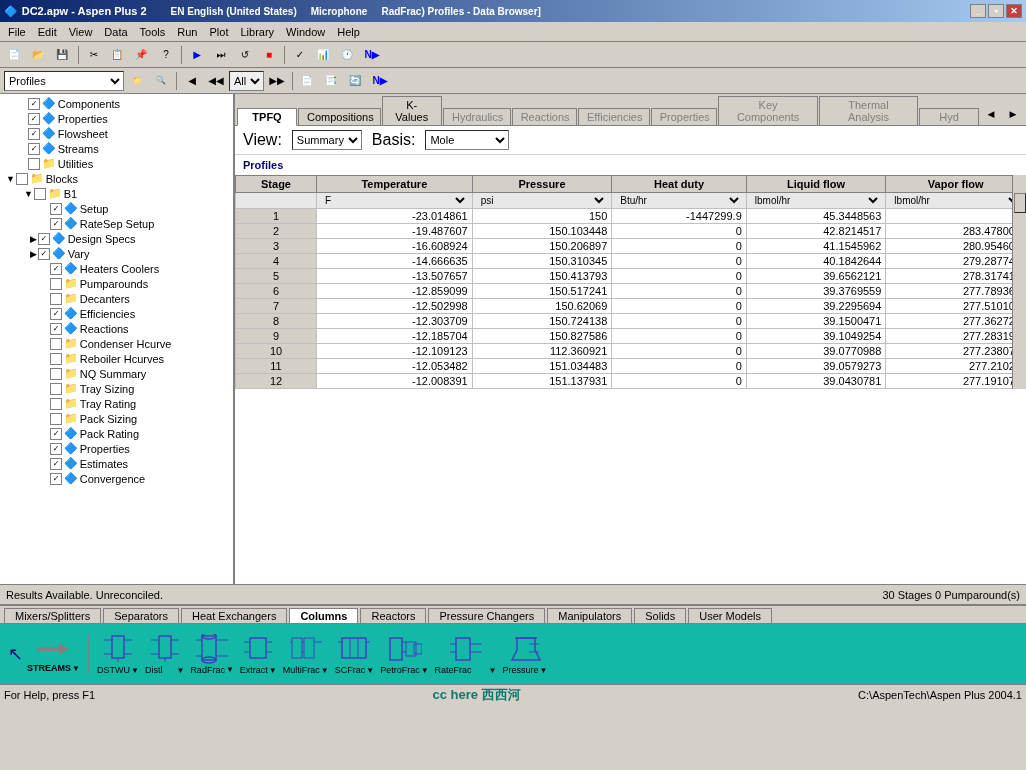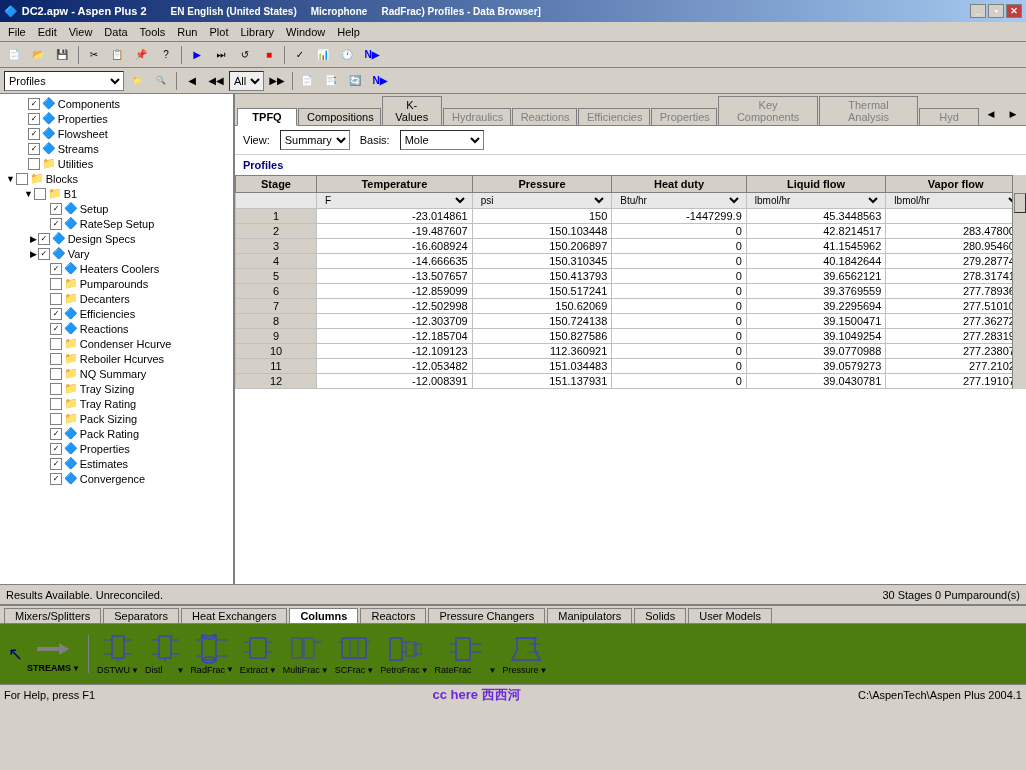--- a/index.html
+++ b/index.html
@@ -162,21 +162,21 @@
       align-items: center;
       gap: 10px;
       border-bottom: 1px solid #d4d0c8;
     }
     .view-select {
       height: 20px;
       font-size: 11px;
       background: white;
       border: 1px inset #808080;
     }
-    .view-label { font-size: 11px; }
+    .view-label { font-size: 16px; }
 
     
     .profiles-section {
       background: white;
       flex: 1;
       overflow: auto;
     }
     .profiles-header {
       padding: 4px 8px;
       font-size: 11px;
@@ -221,21 +221,21 @@
       display: flex;
       align-items: center;
       border-top: 1px solid #808080;
       padding: 0 6px;
       font-size: 11px;
       justify-content: space-between;
     }
 
     
     .bottom-toolbar {
-      background: #4d7c0f;
+      background: #14b8a6;
       height: 80px;
       border-top: 2px solid #808080;
       display: flex;
       flex-direction: column;
     }
     .bottom-tab-bar {
       display: flex;
       gap: 2px;
       padding: 2px 4px 0 4px;
       background: #d4d0c8;
@@ -918,15 +918,15 @@
           <span class="bottom-tool-label">Pressure</span>
           <span class="bottom-arrow">▼</span>
         </div>
       </div>
     </div>
   </div>
 </div>
 
 <div class="help-bar">
   <span>For Help, press F1</span>
-  <span style="color:#6d28d9;font-weight:bold;font-size:13px;">cc here 西西河</span>
+  <span style="color:#0f766e;font-weight:bold;font-size:13px;">cc here 西西河</span>
   <span>C:\AspenTech\Aspen Plus 2004.1</span>
 </div>
 
 </body></html>

